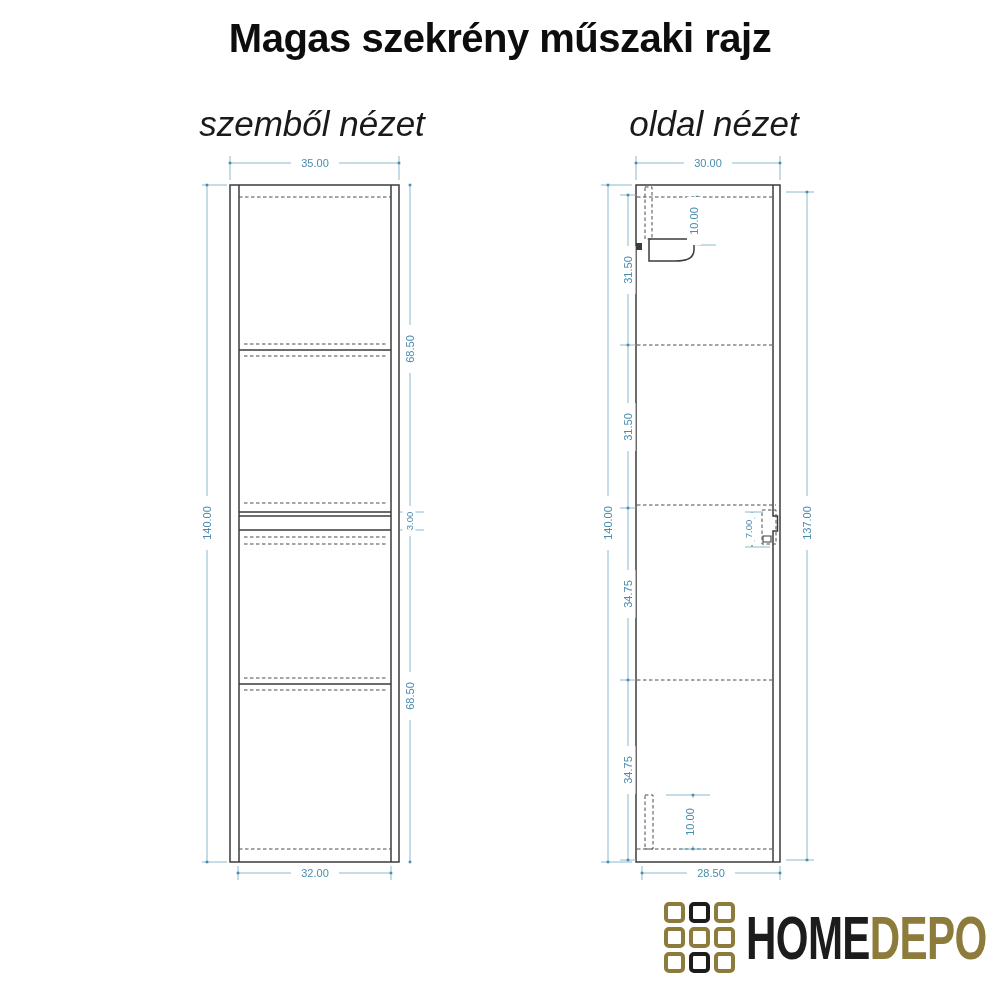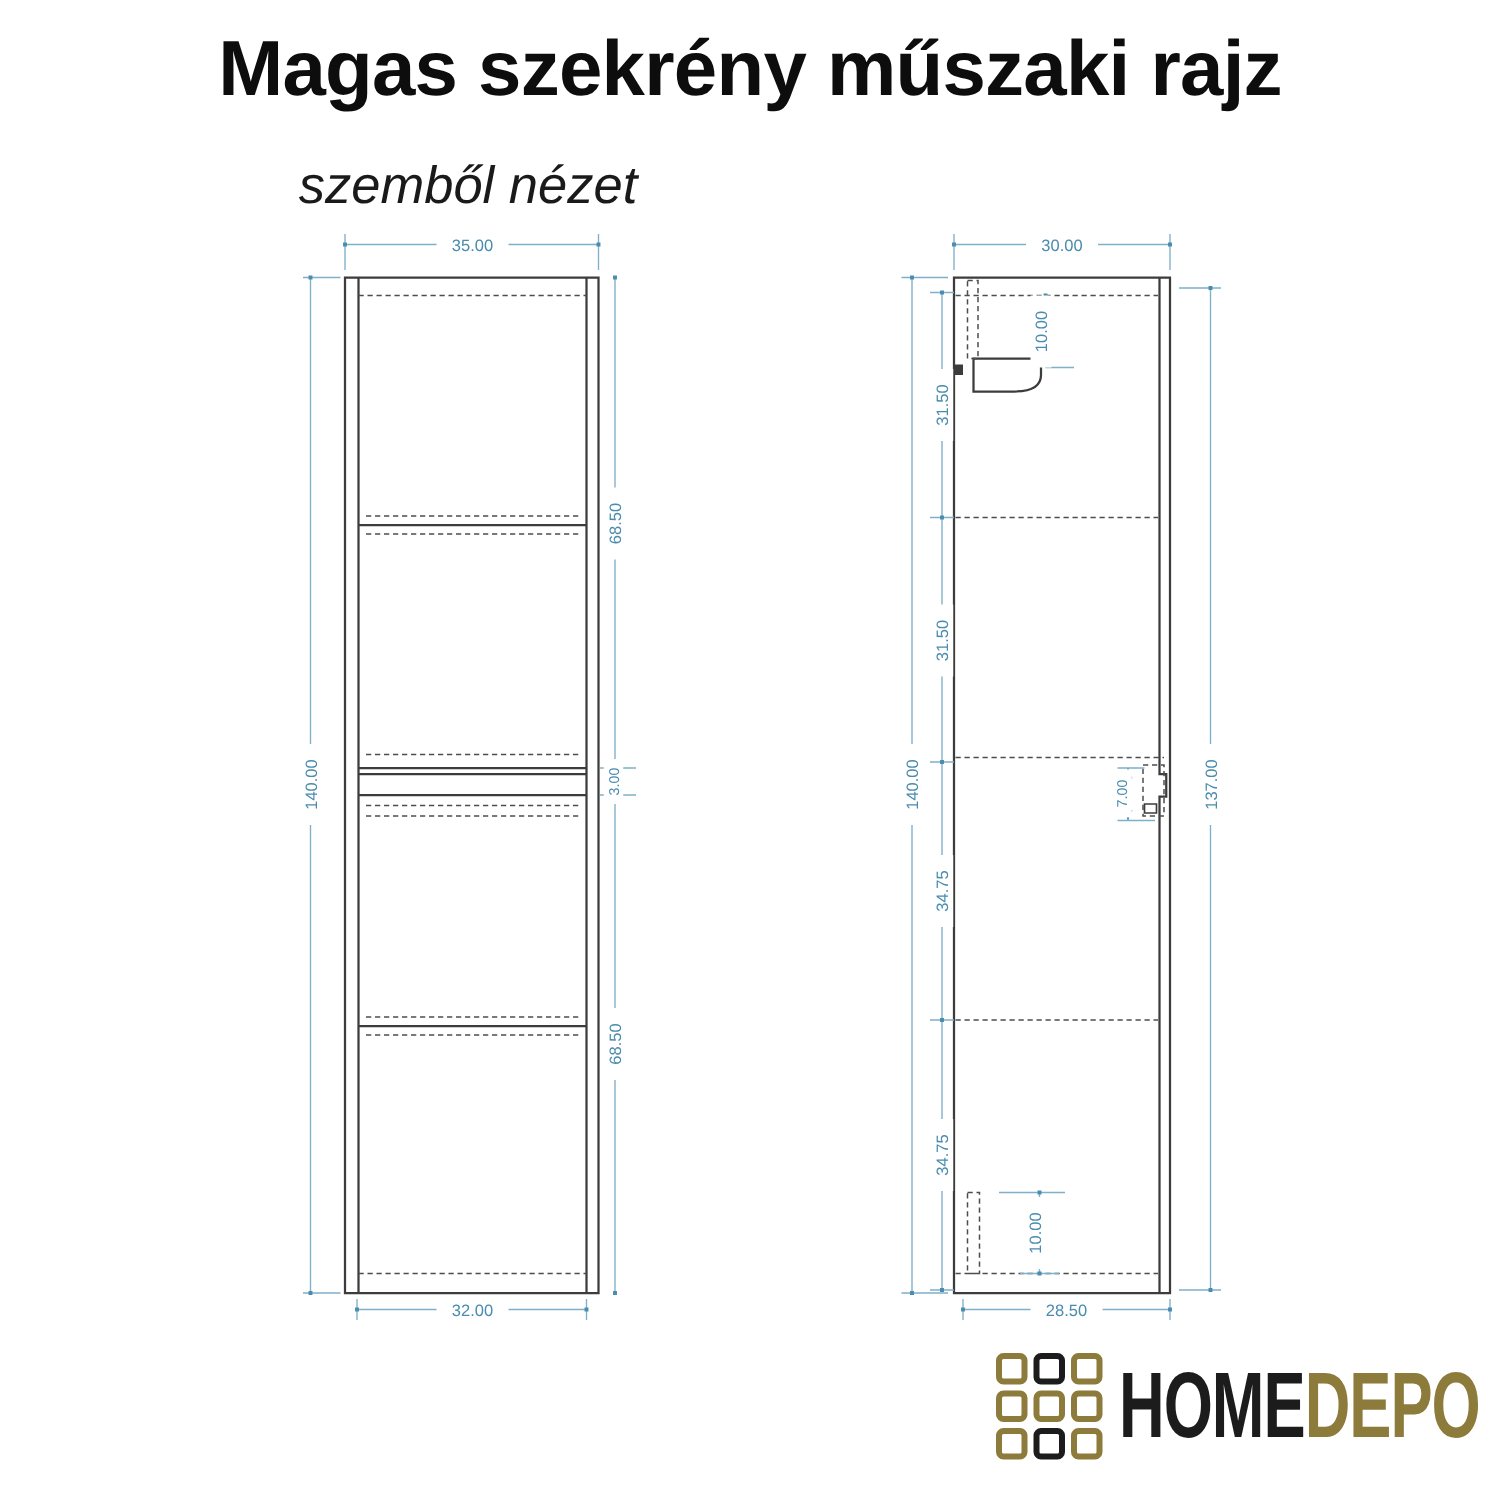--- a/index.html
+++ b/index.html
@@ -1,19 +1,19 @@
 <!DOCTYPE html>
 <html style="--ink: #3c3c3c; --ink2: #4d4d4d; --dimtext: #4a8cae; --dimline: #7fb0c9;"><head>
 <meta charset="utf-8">
 <style>
   html,body{margin:0;padding:0;background:#fff;}
   .page{position:relative;width:1000px;height:1000px;background:#fff;overflow:hidden;
         font-family:"Liberation Sans",sans-serif;}
   .title{position:absolute;top:16px;left:0;width:100%;text-align:center;
-         font-size:52px;font-weight:bold;letter-spacing:-.5px;color:#0d0d0d;margin:0;}
+         font-size:40px;font-weight:bold;letter-spacing:-.5px;color:#0d0d0d;margin:0;}
   .vlabel{position:absolute;top:104px;transform:translateX(-50%);
           font-style:italic;font-size:35px;color:#1a1a1a;white-space:nowrap;}
   .vlabel.front{left:312px;}
   .vlabel.side{left:714px;}
   svg.draw{position:absolute;left:0;top:0;width:1000px;height:1000px;}
   .solid{fill:none;stroke:var(--ink);stroke-width:1.5;}
   .thin{stroke-width:1.1;}
   .inkfill{fill:var(--ink);}
   .dash{fill:none;stroke:var(--ink2);stroke-width:1;stroke-dasharray:3.5 2.5;}
   .tealline{fill:none;stroke:var(--dimline);stroke-width:.9;}
@@ -27,20 +27,21 @@
   .logo-text{font-size:62px;font-weight:600;letter-spacing:-1px;white-space:nowrap;
              transform:scaleX(.68);transform-origin:left center;line-height:1;}
 </style>
 </head>
 <body>
 
 <div class="page">
 
   <h1 class="title">Magas szekrény műszaki rajz</h1>
   <div class="vlabel front">szemből nézet</div>
+  <div class="vlabel side">oldal nézet</div>
 
   <svg class="draw" viewBox="0 0 1000 1000">
 
     <g>
       <path class="solid" d="M230,185 H399 V862 H230 Z M239,185 V862 M391,185 V862 M239,350 H391 M239,512 H391 M239,516 H391 M239,530 H391 M239,684 H391"></path>
       <path class="dash" d="M239,197 H391 M244,344 H387 M244,356 H387 M244,503 H387 M244,537 H387 M244,544 H387 M244,678 H387 M244,690 H387 M239,849 H391"></path>
     </g>
 
     <g>
       <path class="solid" d="M636,185 H780 V862 H636 Z M773,185 V516 H777.5 V531 H773 V862 M649,239 H694 V250 Q694,261 676,261 H649 Z"></path>

